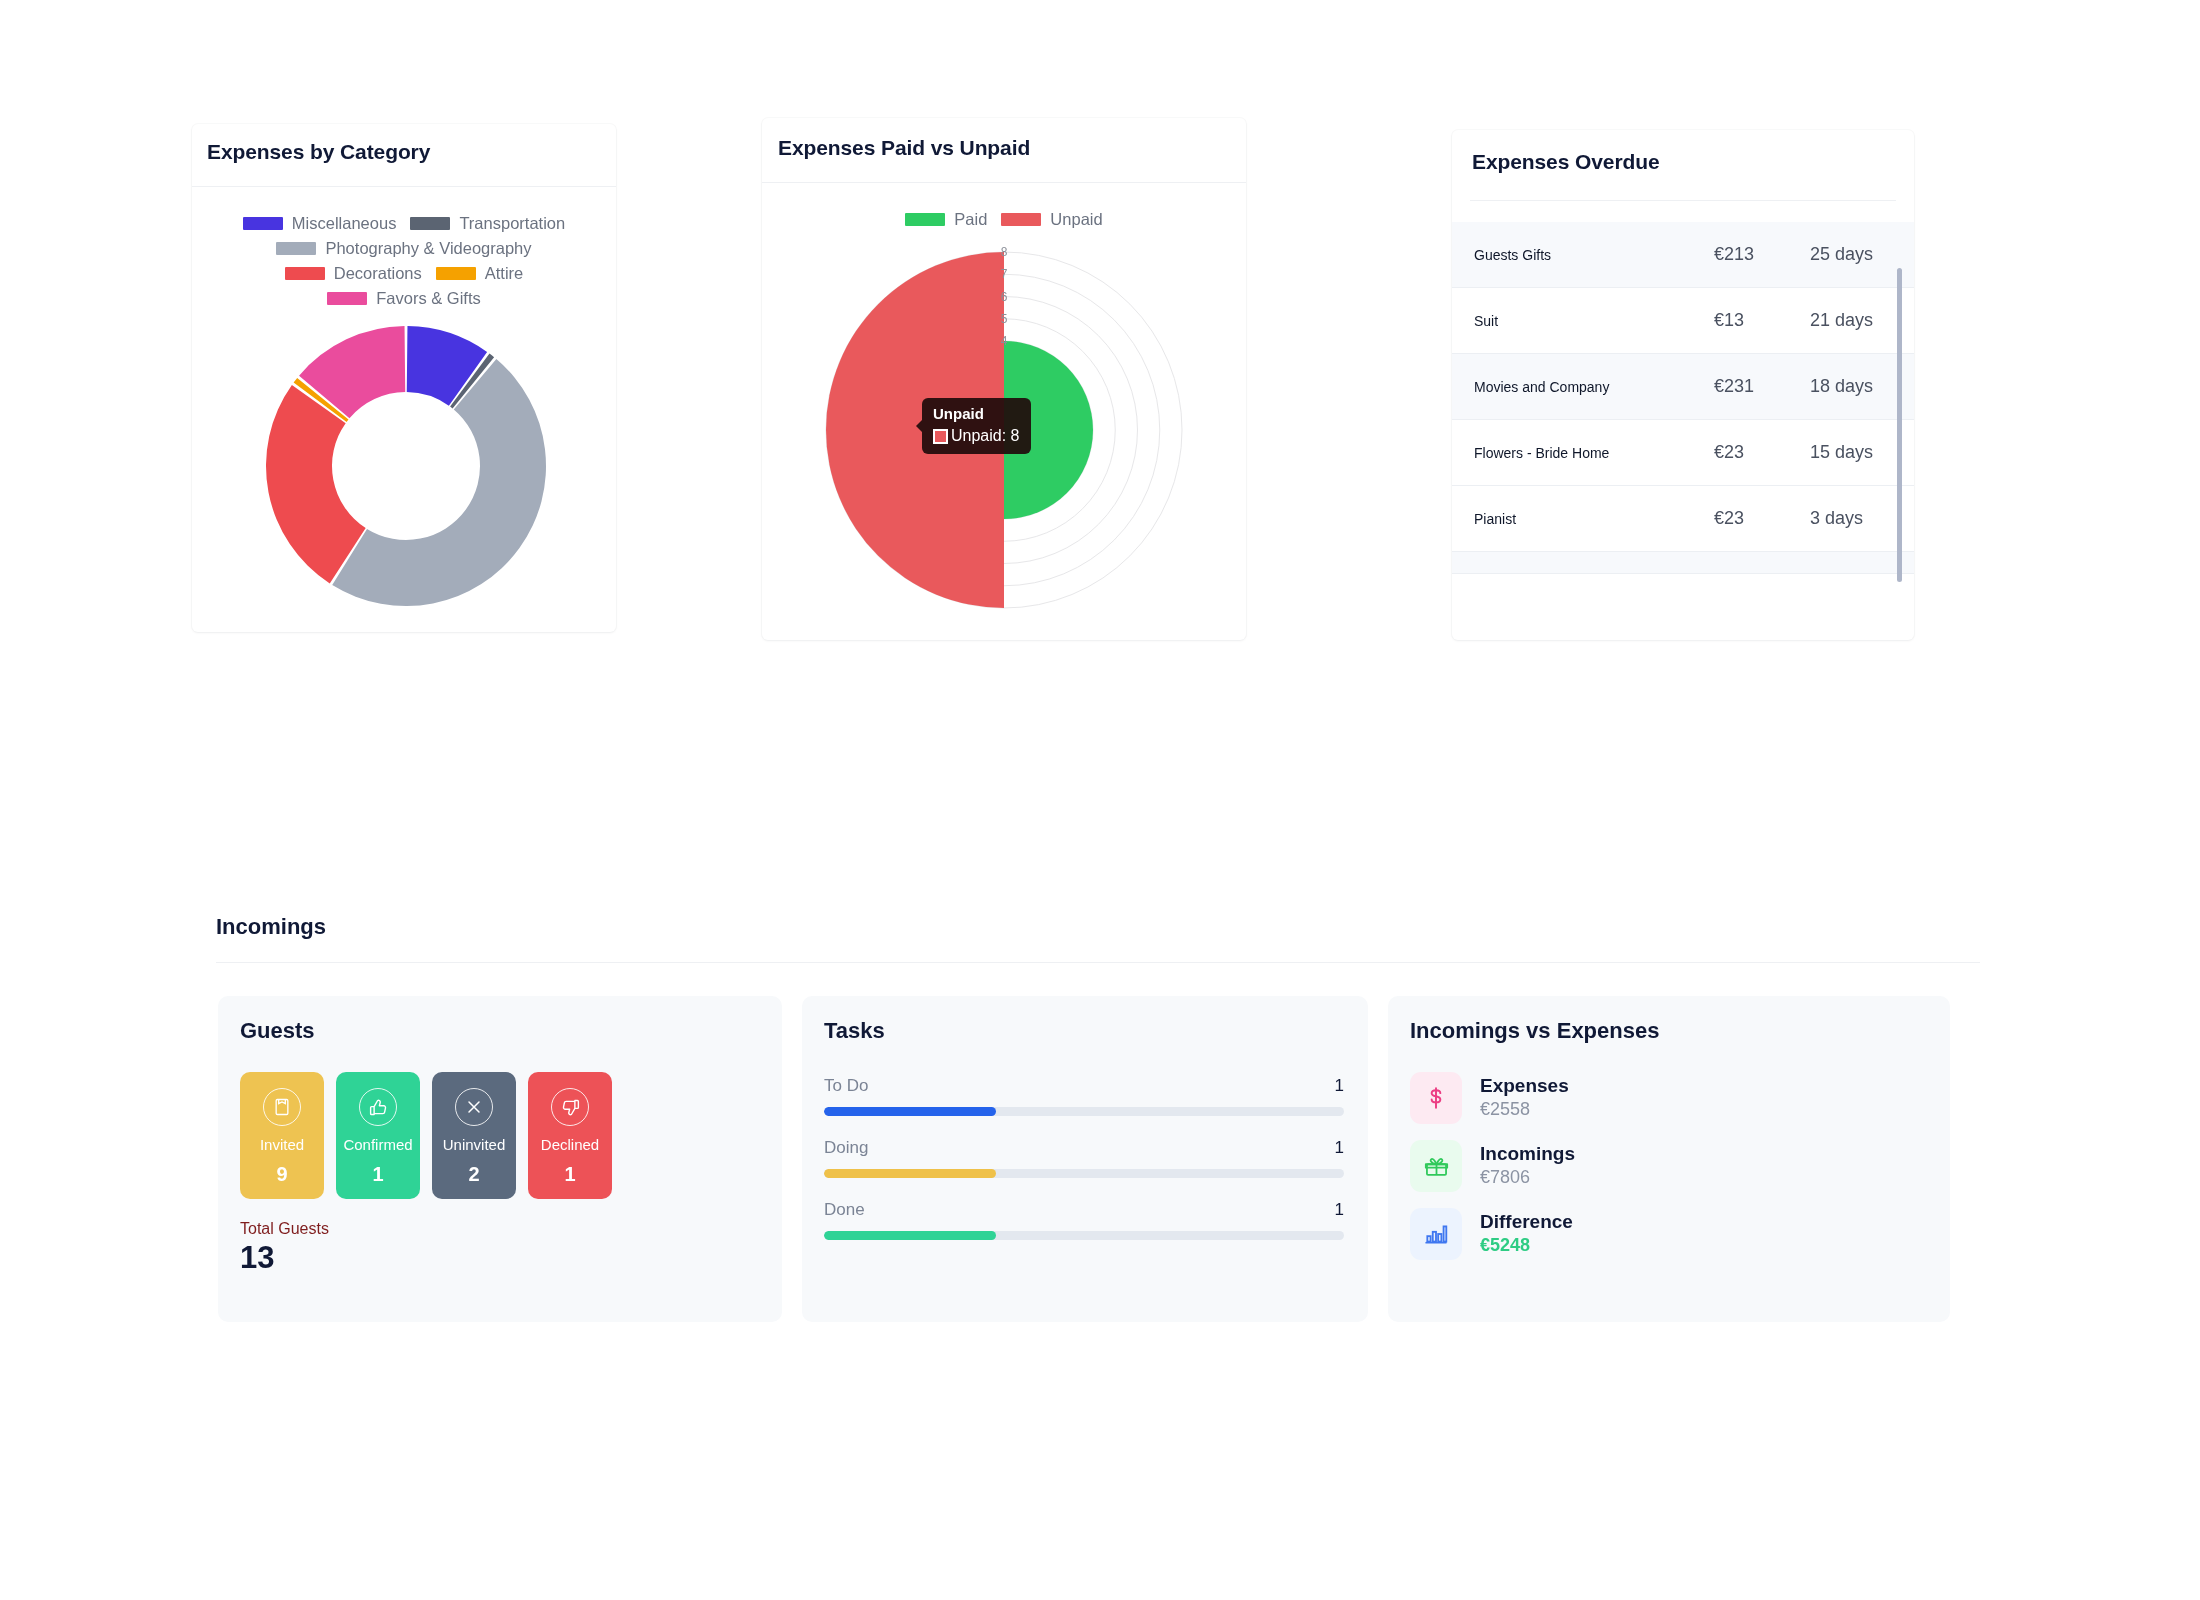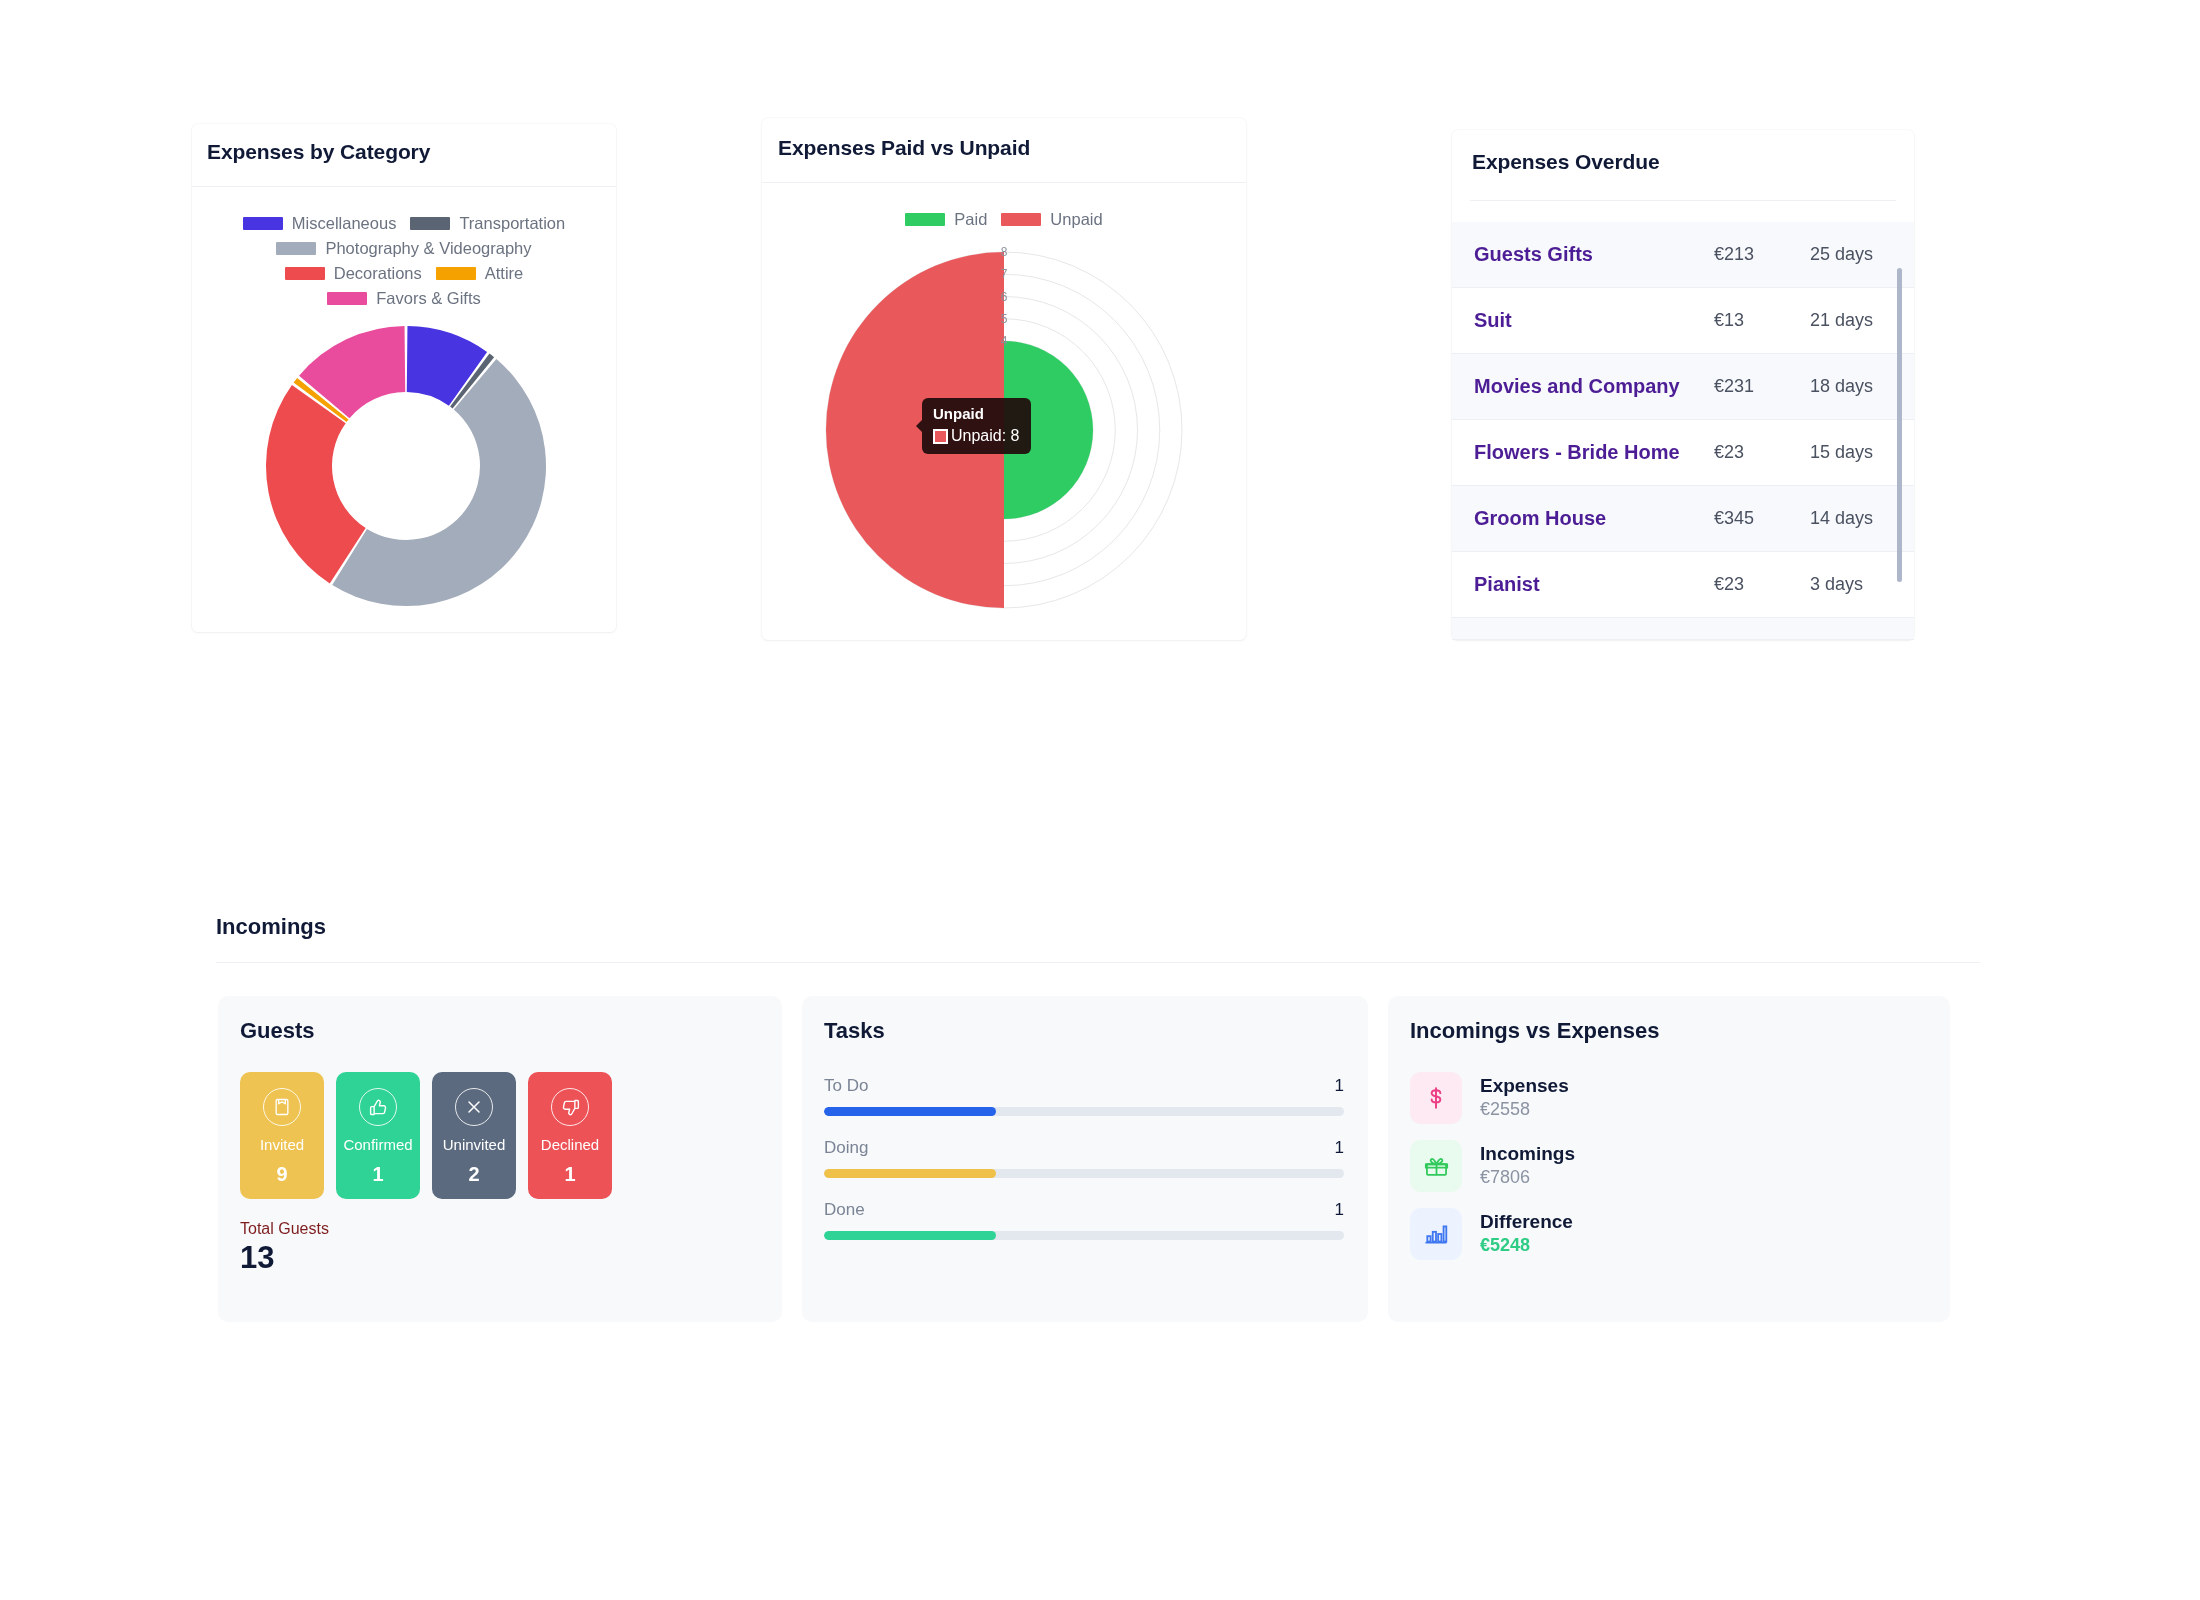--- a/index.html
+++ b/index.html
@@ -96,21 +96,21 @@
     overflow: hidden;
   }
   .overdue-row {
     display: flex;
     align-items: center;
     height: 66px;
     border-bottom: 1px solid #eceff3;
     padding: 0 0 0 22px;
   }
   .overdue-row.alt { background: #f7f9fc; }
-  .overdue-name { flex: 0 0 240px; font-size: 20px; color: #4c1d95; font-weight: bold; }
+  .overdue-name { flex: 0 0 240px; font-size: 14px; color: #0f172a; }
   .overdue-amount { flex: 0 0 70px; font-size: 18px; color: #4a5160; }
   .overdue-days { flex: 0 0 110px; font-size: 18px; color: #4a5160; padding-left: 26px; }
   .scrollbar-track {
     position: absolute;
     right: 0; top: 0;
     width: 5px; height: 100%;
   }
   .scrollbar-thumb {
     position: absolute;
     width: 5px;
@@ -300,25 +300,20 @@
           <div class="overdue-row alt">
             <div class="overdue-name">Movies and Company</div>
             <div class="overdue-amount">€231</div>
             <div class="overdue-days">18 days</div>
           </div>
           <div class="overdue-row">
             <div class="overdue-name">Flowers - Bride Home</div>
             <div class="overdue-amount">€23</div>
             <div class="overdue-days">15 days</div>
           </div>
-          <div class="overdue-row alt">
-            <div class="overdue-name">Groom House</div>
-            <div class="overdue-amount">€345</div>
-            <div class="overdue-days">14 days</div>
-          </div>
           <div class="overdue-row">
             <div class="overdue-name">Pianist</div>
             <div class="overdue-amount">€23</div>
             <div class="overdue-days">3 days</div>
           </div>
           <div class="overdue-row alt" style="height: 22px;"></div>
         </div>
       <div class="scrollbar-track" style="right:12px;">
         <div class="scrollbar-thumb" style="top:46px; height:314px;"></div>
       </div>

